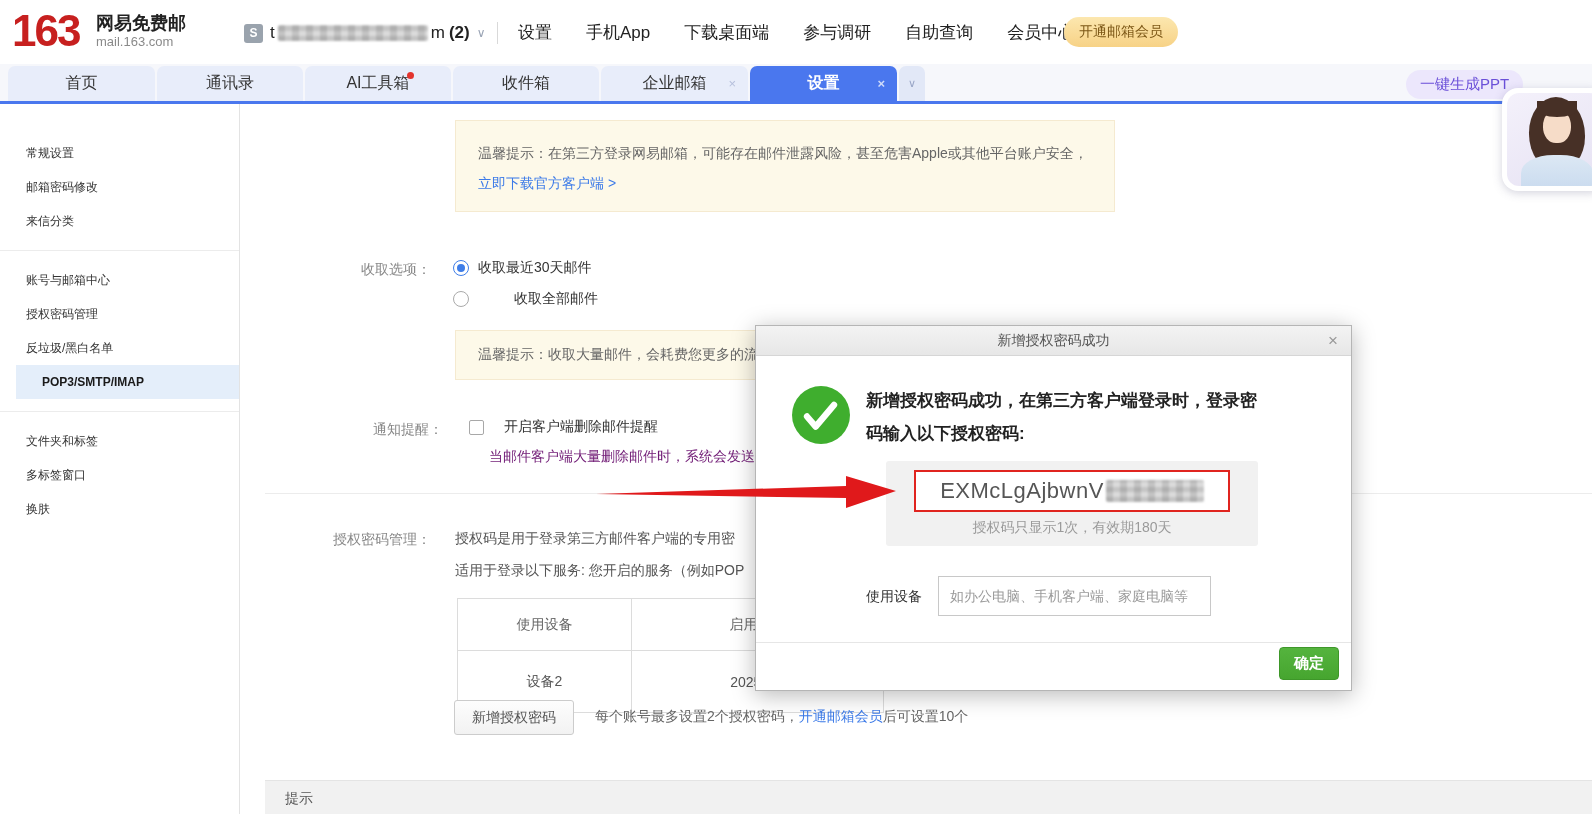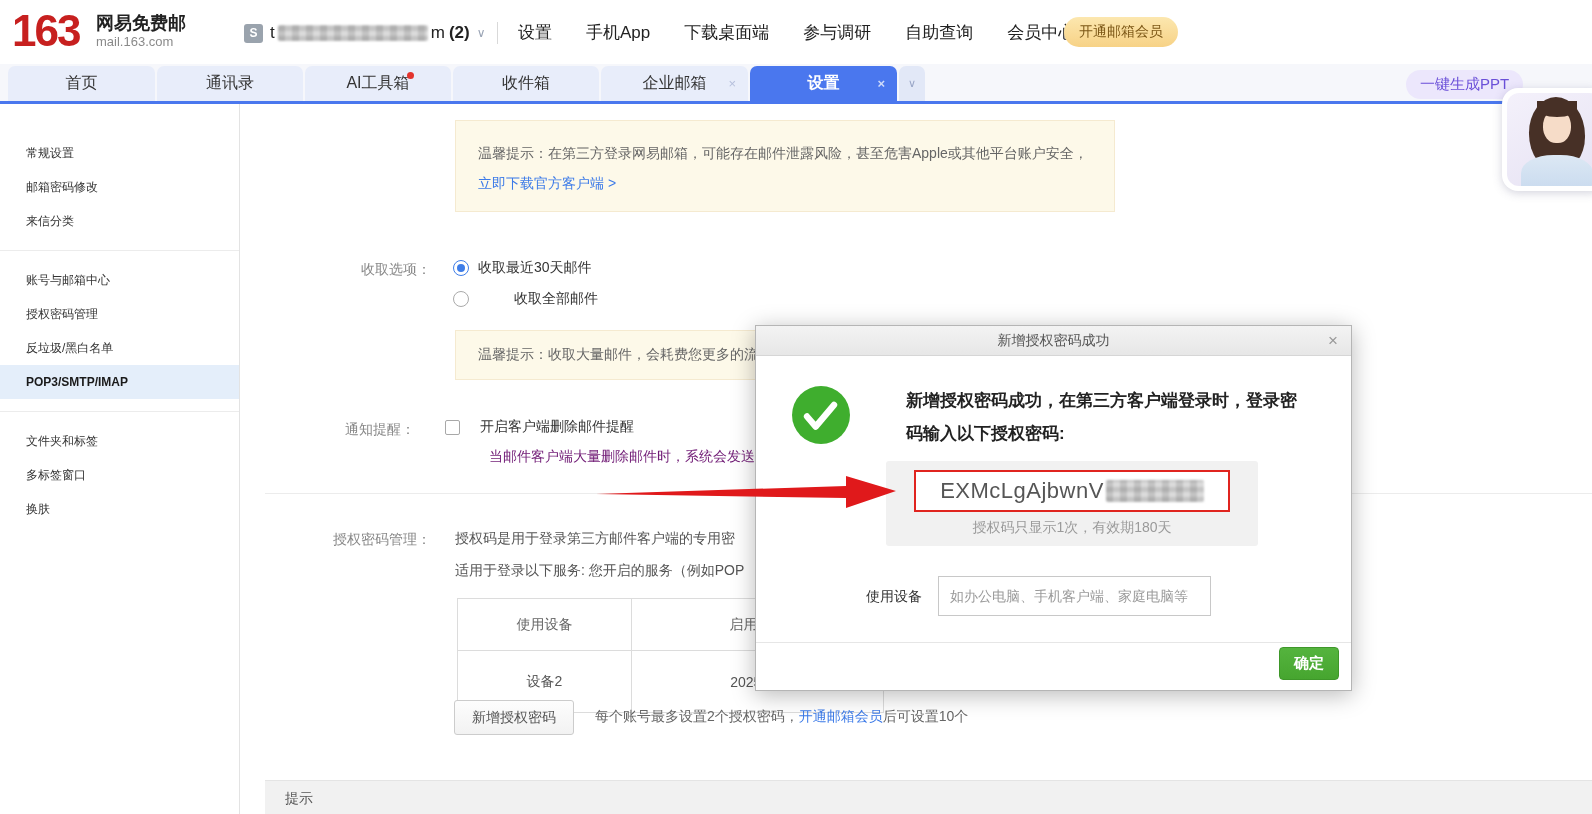--- a/index.html
+++ b/index.html
@@ -38,21 +38,21 @@
   .avatar-card { position:absolute; left:1502px; top:88px; width:104px; height:103px; background:#fff; border-radius:16px; box-shadow:0 2px 10px rgba(80,80,120,.25); z-index:40; overflow:hidden; padding:5px; }
   .avatar-inner { position:relative; width:100%; height:100%; border-radius:12px; overflow:hidden; background:linear-gradient(150deg,#f4f1fb,#e6e2f3); }
   .av-hair { position:absolute; left:22px; top:4px; width:56px; height:74px; background:#473026; border-radius:48% 52% 46% 50%; }
   .av-face { position:absolute; left:36px; top:16px; width:28px; height:34px; background:#f6dcc8; border-radius:50% 50% 46% 46%; }
   .av-bang { position:absolute; left:30px; top:8px; width:40px; height:16px; background:#473026; border-radius:0 0 60% 60%; }
   .av-shirt { position:absolute; left:14px; top:62px; width:72px; height:40px; background:linear-gradient(#dce8f4,#c7d9ee); border-radius:45% 45% 0 0; }
 
   
   .sidebar { position:absolute; left:0; top:104px; width:240px; height:710px; background:#fff; border-right:1px solid #e3e3e3; padding-top:32px; }
   .side-item { position:relative; height:34px; line-height:34px; padding-left:26px; font-size:12px; color:#333; cursor:pointer; }
-  .side-item.active { background:#e4eefa; font-weight:bold; color:#1a1a1a; }
+  .side-item.active { background:#e4eefa; font-weight:bold; color:#1a1a1a;margin-left:16px; }
   .side-div { height:1px; background:#ececec; margin:12px 0 12px 0; }
 
   
   .main { position:absolute; left:241px; top:104px; width:1351px; height:710px; background:#fff; }
   .notice { position:absolute; background:#fdf9e9; border:1px solid #f5ead0; color:#666; font-size:14px; }
   .notice1 { left:214px; top:16px; width:660px; height:92px; padding:17px 22px; line-height:30px; }
   .notice2 { left:214px; top:226px; width:660px; height:50px; padding:15px 22px; }
   .link { color:#3d7be8; cursor:pointer; }
   .row-label { position:absolute; width:150px; text-align:right; font-size:14px; color:#888; }
   .opt-row { position:absolute; display:flex; align-items:center; gap:9px; font-size:14px; color:#333; }
@@ -70,21 +70,21 @@
   .col1 { width:174px; } .col2 { width:252px; }
   .add-btn { position:absolute; left:213px; top:596px; width:120px; height:35px; background:linear-gradient(#fdfdfd,#f2f2f2); border:1px solid #ccc; border-radius:3px; font-size:14px; color:#555; text-align:center; line-height:33px; cursor:pointer; }
   .limit-text { position:absolute; left:354px; top:604px; font-size:14px; color:#666; }
   .footer-bar { position:absolute; left:24px; top:676px; width:1327px; height:34px; background:#f1f1f1; border-top:1px solid #e4e4e4; font-size:14px; color:#555; line-height:34px; padding-left:20px; }
 
   
   .modal { position:absolute; left:755px; top:325px; width:597px; height:366px; background:#fff; border:1px solid #b5b5b5; box-shadow:0 4px 22px rgba(0,0,0,.28); z-index:50; }
   .modal-title { position:relative; height:30px; background:linear-gradient(#f3f3f3,#e7e7e7); border-bottom:1px solid #d6d6d6; text-align:center; line-height:29px; font-size:14px; color:#555; }
   .modal-close { position:absolute; right:13px; top:0; font-size:17px; color:#999; cursor:pointer; line-height:29px; }
   .check-circle { position:absolute; left:36px; top:60px; width:58px; height:58px; }
-  .modal-msg { position:absolute; left:110px; top:58px; width:395px; font-size:17px; font-weight:bold; color:#222; line-height:33px;margin-left:40px; }
+  .modal-msg { position:absolute; left:110px; top:58px; width:395px; font-size:17px; font-weight:bold; color:#222; line-height:33px; }
   .pw-panel { position:absolute; left:130px; top:135px; width:372px; height:85px; background:#f1f1f1; border-radius:3px; }
   .pw-box { position:absolute; left:28px; top:9px; width:316px; height:42px; background:#fff; border:2px solid #e0241f; display:flex; align-items:center; justify-content:center; font-size:22px; color:#555; letter-spacing:.5px; }
   .pw-note { position:absolute; left:0; top:58px; width:100%; text-align:center; font-size:14px; color:#9a9a9a; }
   .dev-label { position:absolute; left:110px; top:250px; height:40px; line-height:40px; font-size:14px; color:#333; }
   .dev-input { position:absolute; left:182px; top:250px; width:273px; height:40px; border:1px solid #c8c8c8; font-size:14px; color:#333; padding-left:11px; font-family:"Liberation Sans","DejaVu Sans",sans-serif; }
   .dev-input::placeholder { color:#9a9a9a; }
   .modal-footer-div { position:absolute; left:0; top:316px; width:100%; height:1px; background:#e6e6e6; }
   .confirm-btn { position:absolute; right:12px; top:321px; width:60px; height:33px; background:linear-gradient(#55b43e,#46a52f); border:1px solid #3e9729; border-radius:4px; color:#fff; font-size:15px; font-weight:bold; cursor:pointer; }
 
   .red-arrow { position:absolute; left:590px; top:468px; z-index:60; }
@@ -185,22 +185,22 @@
     </div>
     <div class="opt-row" style="left:212px;top:186px;gap:45px;">
       <span class="radio"></span>
       <span>收取全部邮件</span>
     </div>
 
     <div class="notice notice2">
       <span>温馨提示：收取大量邮件，会耗费您更多的流</span>
     </div>
 
-    <div class="row-label" style="left:24px;top:317px;">通知提醒：</div>
-    <div class="opt-row" style="left:204px;top:314px;gap:20px;">
+    <div class="row-label" style="left:52px;top:317px;">通知提醒：</div>
+    <div class="opt-row" style="left:228px;top:314px;gap:20px;">
       <span class="checkbox"></span>
       <span>开启客户端删除邮件提醒</span>
     </div>
     <div class="gray-note" style="left:248px;top:344px;">当邮件客户端大量删除邮件时，系统会发送</div>
 
     <div class="hdiv" style="left:24px;top:389px;width:1327px;"></div>
 
     <div class="row-label" style="left:40px;top:427px;">授权密码管理：</div>
     <div class="auth-text" style="left:214px;top:418px;">
       <span>授权码是用于登录第三方邮件客户端的专用密</span><br>

